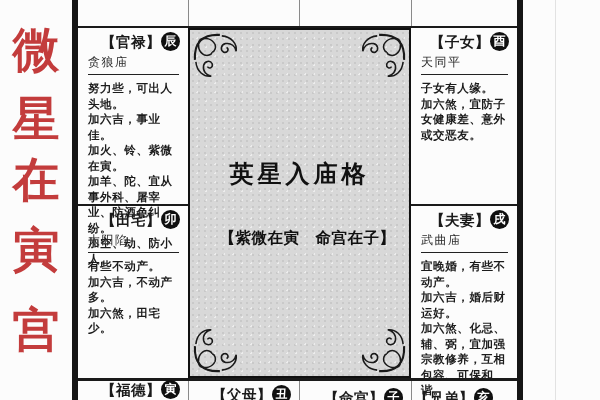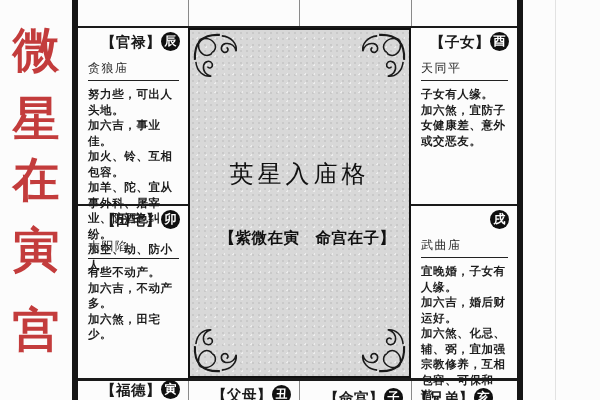--- a/index.html
+++ b/index.html
@@ -18,32 +18,32 @@
   .hline{position:absolute;background:#1a1a1a;}
   .vline{position:absolute;background:#8a8a8a;width:1px;}
 
   
   .cell{position:absolute;box-sizing:border-box;padding:5px 8px 0 10px;background:transparent;}
   .cell-head{display:flex;justify-content:flex-end;align-items:flex-start;}
   .cell-label{font-size:14.5px;font-weight:700;letter-spacing:.5px;white-space:nowrap;}
   .badge{width:19px;height:19px;border-radius:50%;background:#101010;color:#ffffff;
          font-size:12px;font-weight:700;display:flex;align-items:center;justify-content:center;
          flex:0 0 auto;margin-top:-1px;}
-  .cell-star{font-size:12px;letter-spacing:1.5px;margin-top:8px;color:#2a2a2a;}
+  .cell-star{font-size:12px;letter-spacing:1.5px;margin-top:2px;color:#2a2a2a;}
   .cell-divider{height:0;border-bottom:1.5px solid #222;margin:3px 0 6px 0;width:99%;}
   .cell-body{font-size:11.5px;line-height:15.5px;letter-spacing:.6px;font-weight:700;color:#1c1c1c;}
 
   
   .center-panel{position:absolute;left:188px;top:28px;width:223px;height:350px;box-sizing:border-box;
         border:2.5px solid #111;z-index:2;background-color:#d8d8d8;
         background-image:radial-gradient(rgba(0,0,0,.07) 1px,transparent 1px),
                          radial-gradient(rgba(255,255,255,.55) 1px,transparent 1px);
         background-size:6px 6px,9px 9px;background-position:0 0,3px 4px;}
   .center-title{position:absolute;left:0;right:0;top:128px;text-align:center;
-        font-size:24px;font-weight:400;letter-spacing:4px;color:#111;}
+        font-size:24px;font-weight:700;letter-spacing:4px;color:#111;}
   .center-subtitle{position:absolute;left:0;right:0;top:198px;text-align:center;
         font-size:15.5px;font-weight:700;letter-spacing:.5px;color:#111;padding-left:16px;}
   .corner{position:absolute;width:48px;height:48px;}
   .corner.tl{top:3px;left:3px;}
   .corner.tr{top:3px;right:3px;transform:scaleX(-1);}
   .corner.bl{bottom:3px;left:3px;transform:scaleY(-1);}
   .corner.br{bottom:3px;right:3px;transform:scale(-1,-1);}
 
   
   .page-edge{position:absolute;left:555px;top:0;width:1px;height:400px;background:#e2e2e2;}
@@ -78,21 +78,21 @@
   <div class="cell" style="left:78px;top:28px;width:110px;height:176px">
     <div class="cell-head">
       <span class="cell-label">【官禄】</span>
       <span class="badge">辰</span>
     </div>
     <div class="cell-star">贪狼庙</div>
     <div class="cell-divider"></div>
     <div class="cell-body">
         <div>努力些，可出人头地。</div>
         <div>加六吉，事业佳。</div>
-        <div>加火、铃、互相包容。</div>
+        <div>加火、铃、紫微在寅。</div>
         <div>加羊、陀、宜从事外科、屠宰业、防酒色纠纷。</div>
         <div>加空、劫、防小人。</div>
       </div>
   </div>
 
   <div class="cell" style="left:78px;top:206px;width:110px;height:172px">
     <div class="cell-head">
       <span class="cell-label">【田宅】</span>
       <span class="badge">卯</span>
     </div>
@@ -113,26 +113,27 @@
     <div class="cell-star">天同平</div>
     <div class="cell-divider"></div>
     <div class="cell-body">
         <div>子女有人缘。</div>
         <div>加六煞，宜防子女健康差、意外或交恶友。</div>
       </div>
   </div>
 
   <div class="cell" style="left:411px;top:206px;width:106px;height:172px">
     <div class="cell-head">
+      <span class="cell-label">【夫妻】</span>
       <span class="badge">戌</span>
     </div>
     <div class="cell-star">武曲庙</div>
     <div class="cell-divider"></div>
     <div class="cell-body">
-        <div>宜晚婚，子女有人缘。</div>
+        <div>宜晚婚，有些不动产。</div>
         <div>加六吉，婚后财运好。</div>
         <div>加六煞、化忌、辅、弼，宜加强宗教修养，互相包容、可保和谐。</div>
       </div>
   </div>
 
   <div class="cell" style="left:78px;top:381px;width:110px;height:19px;padding-top:0">
     <div class="cell-head">
       <span class="cell-label">【福德】</span>
       <span class="badge">寅</span>
     </div>

